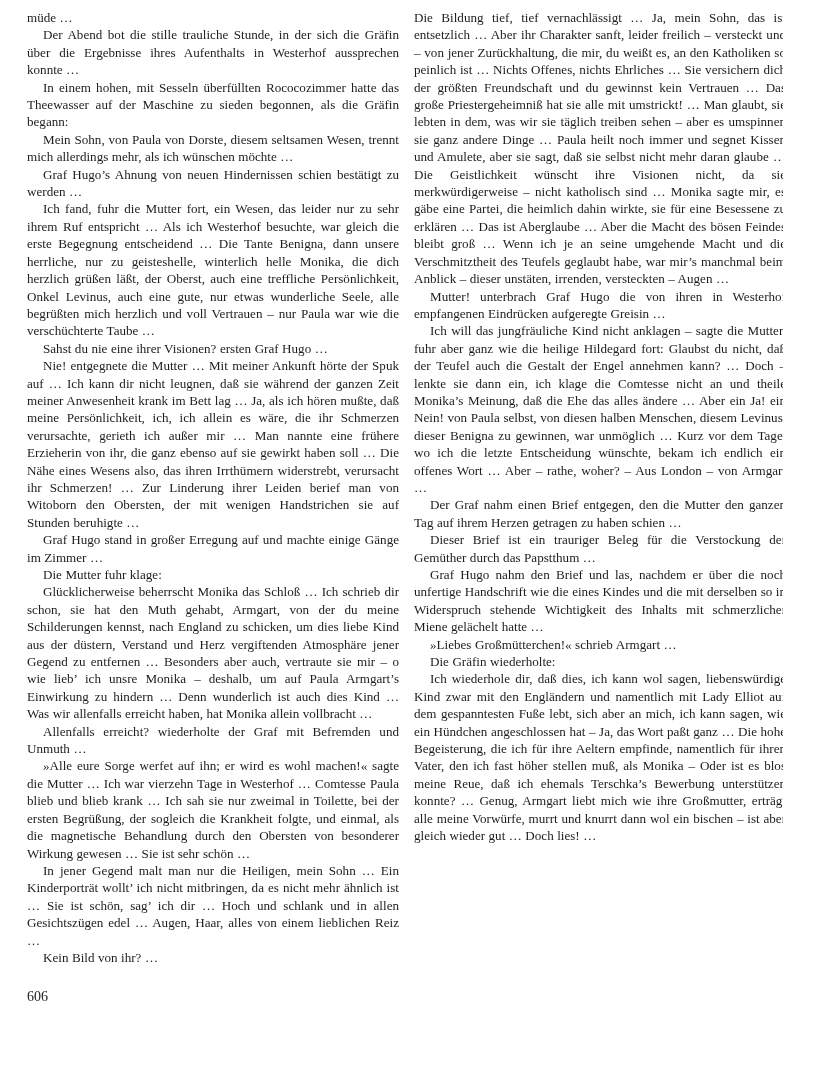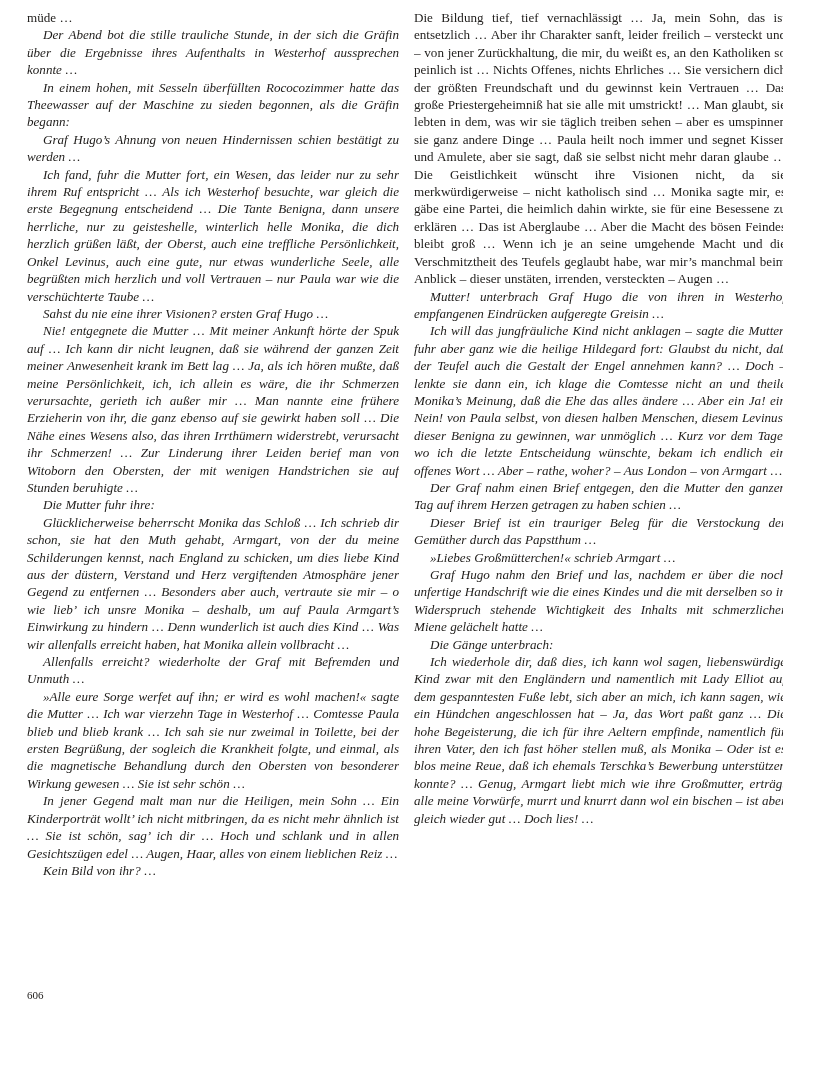--- a/index.html
+++ b/index.html
@@ -35,56 +35,57 @@
     margin: 0;
     font-size: 13.1px;
     line-height: 17.4px;
     text-align: justify;
     hyphens: auto;
     -webkit-hyphens: auto;
     word-spacing: 0.2px;
   }
   .para.indent {
     text-indent: 16px;
-    font-style: italic;
   }
   .page-number {
     position: absolute;
     left: 27px;
     top: 989px;
-    font-size: 11px;
+    font-size: 14px;
     color: #1e1c1a;
   }
 </style>
 </head>
 <body>
 
 <div class="page">
   <div class="columns">
     <div class="column" id="col-left">
         <p class="para" lang="de">müde …</p>
         <p class="para indent" lang="de">Der Abend bot die stille trauliche Stunde, in der sich die Gräfin über die Ergebnisse ihres Aufenthalts in Westerhof aussprechen konnte …</p>
         <p class="para indent" lang="de">In einem hohen, mit Sesseln überfüllten Rococozimmer hatte das Theewasser auf der Maschine zu sieden begonnen, als die Gräfin begann:</p>
+        <p class="para indent" lang="de">Mein Sohn, von Paula von Dorste, diesem seltsamen Wesen, trennt mich allerdings mehr, als ich wünschen möchte …</p>
         <p class="para indent" lang="de">Graf Hugo’s Ahnung von neuen Hindernissen schien bestätigt zu werden …</p>
         <p class="para indent" lang="de">Ich fand, fuhr die Mutter fort, ein Wesen, das leider nur zu sehr ihrem Ruf entspricht … Als ich Westerhof besuchte, war gleich die erste Begegnung entscheidend … Die Tante Benigna, dann unsere herrliche, nur zu geisteshelle, winterlich helle Monika, die dich herzlich grüßen läßt, der Oberst, auch eine treffliche Persönlichkeit, Onkel Levinus, auch eine gute, nur etwas wunderliche Seele, alle begrüßten mich herzlich und voll Vertrauen – nur Paula war wie die verschüchterte Taube …</p>
         <p class="para indent" lang="de">Sahst du nie eine ihrer Visionen? ersten Graf Hugo …</p>
         <p class="para indent" lang="de">Nie! entgegnete die Mutter … Mit meiner Ankunft hörte der Spuk auf … Ich kann dir nicht leugnen, daß sie während der ganzen Zeit meiner Anwesenheit krank im Bett lag … Ja, als ich hören mußte, daß meine Persönlichkeit, ich, ich allein es wäre, die ihr Schmerzen verursachte, gerieth ich außer mir … Man nannte eine frühere Erzieherin von ihr, die ganz ebenso auf sie gewirkt haben soll … Die Nähe eines Wesens also, das ihren Irrthümern widerstrebt, verursacht ihr Schmerzen! … Zur Linderung ihrer Leiden berief man von Witoborn den Obersten, der mit wenigen Handstrichen sie auf Stunden beruhigte …</p>
-        <p class="para indent" lang="de">Die Mutter fuhr ihre:</p>
+        <p class="para indent" lang="de">Graf Hugo stand in großer Erregung auf und machte einige Gänge im Zimmer …</p>
+        <p class="para indent" lang="de">Die Mutter fuhr klage:</p>
         <p class="para indent" lang="de">Glücklicherweise beherrscht Monika das Schloß … Ich schrieb dir schon, sie hat den Muth gehabt, Armgart, von der du meine Schilderungen kennst, nach England zu schicken, um dies liebe Kind aus der düstern, Verstand und Herz vergiftenden Atmosphäre jener Gegend zu entfernen … Besonders aber auch, vertraute sie mir – o wie lieb’ ich unsre Monika – deshalb, um auf Paula Armgart’s Einwirkung zu hindern … Denn wunderlich ist auch dies Kind … Was wir allenfalls erreicht haben, hat Monika allein vollbracht …</p>
         <p class="para indent" lang="de">Allenfalls erreicht? wiederholte der Graf mit Befremden und Unmuth …</p>
         <p class="para indent" lang="de">»Alle eure Sorge werfet auf ihn; er wird es wohl machen!« sagte die Mutter … Ich war vierzehn Tage in Westerhof … Comtesse Paula blieb und blieb krank … Ich sah sie nur zweimal in Toilette, bei der ersten Begrüßung, der sogleich die Krankheit folgte, und einmal, als die magnetische Behandlung durch den Obersten von besonderer Wirkung gewesen … Sie ist sehr schön …</p>
         <p class="para indent" lang="de">In jener Gegend malt man nur die Heiligen, mein Sohn … Ein Kinderporträt wollt’ ich nicht mitbringen, da es nicht mehr ähnlich ist … Sie ist schön, sag’ ich dir … Hoch und schlank und in allen Gesichtszügen edel … Augen, Haar, alles von einem lieblichen Reiz …</p>
         <p class="para indent" lang="de">Kein Bild von ihr? …</p>
       </div>
     <div class="column" id="col-right">
         <p class="para" lang="de">Die Bildung tief, tief vernachlässigt … Ja, mein Sohn, das ist entsetzlich … Aber ihr Charakter sanft, leider freilich – versteckt und – von jener Zurückhaltung, die mir, du weißt es, an den Katholiken so peinlich ist … Nichts Offenes, nichts Ehrliches … Sie versichern dich der größten Freundschaft und du gewinnst kein Vertrauen … Das große Priestergeheimniß hat sie alle mit umstrickt! … Man glaubt, sie lebten in dem, was wir sie täglich treiben sehen – aber es umspinnen sie ganz andere Dinge … Paula heilt noch immer und segnet Kissen und Amulete, aber sie sagt, daß sie selbst nicht mehr daran glaube … Die Geistlichkeit wünscht ihre Visionen nicht, da sie merkwürdigerweise – nicht katholisch sind … Monika sagte mir, es gäbe eine Partei, die heimlich dahin wirkte, sie für eine Besessene zu erklären … Das ist Aberglaube … Aber die Macht des bösen Feindes bleibt groß … Wenn ich je an seine umgehende Macht und die Verschmitztheit des Teufels geglaubt habe, war mir’s manchmal beim Anblick – dieser unstäten, irrenden, versteckten – Augen …</p>
         <p class="para indent" lang="de">Mutter! unterbrach Graf Hugo die von ihren in Westerhof empfangenen Eindrücken aufgeregte Greisin …</p>
         <p class="para indent" lang="de">Ich will das jungfräuliche Kind nicht anklagen – sagte die Mutter, fuhr aber ganz wie die heilige Hildegard fort: Glaubst du nicht, daß der Teufel auch die Gestalt der Engel annehmen kann? … Doch – lenkte sie dann ein, ich klage die Comtesse nicht an und theile Monika’s Meinung, daß die Ehe das alles ändere … Aber ein Ja! ein Nein! von Paula selbst, von diesen halben Menschen, diesem Levinus, dieser Benigna zu gewinnen, war unmöglich … Kurz vor dem Tage, wo ich die letzte Entscheidung wünschte, bekam ich endlich ein offenes Wort … Aber – rathe, woher? – Aus London – von Armgart …</p>
         <p class="para indent" lang="de">Der Graf nahm einen Brief entgegen, den die Mutter den ganzen Tag auf ihrem Herzen getragen zu haben schien …</p>
         <p class="para indent" lang="de">Dieser Brief ist ein trauriger Beleg für die Verstockung der Gemüther durch das Papstthum …</p>
+        <p class="para indent" lang="de">Graf Hugo nahm den Brief und las, nachdem er über die noch unfertige Handschrift wie die eines Kindes und die mit derselben so in Widerspruch stehende Wichtigkeit des Inhalts mit schmerzlicher Miene gelächelt hatte …</p>
         <p class="para indent" lang="de">»Liebes Großmütterchen!« schrieb Armgart …</p>
-        <p class="para indent" lang="de">Graf Hugo nahm den Brief und las, nachdem er über die noch unfertige Handschrift wie die eines Kindes und die mit derselben so in Widerspruch stehende Wichtigkeit des Inhalts mit schmerzlicher Miene gelächelt hatte …</p>
-        <p class="para indent" lang="de">Die Gänge unterbrach:</p>
+        <p class="para indent" lang="de">Die Gräfin wiederholte:</p>
         <p class="para indent" lang="de">Ich wiederhole dir, daß dies, ich kann wol sagen, liebenswürdige Kind zwar mit den Engländern und namentlich mit Lady Elliot auf dem gespanntesten Fuße lebt, sich aber an mich, ich kann sagen, wie ein Hündchen angeschlossen hat – Ja, das Wort paßt ganz … Die hohe Begeisterung, die ich für ihre Aeltern empfinde, namentlich für ihren Vater, den ich fast höher stellen muß, als Monika – Oder ist es blos meine Reue, daß ich ehemals Terschka’s Bewerbung unterstützen konnte? … Genug, Armgart liebt mich wie ihre Großmutter, erträgt alle meine Vorwürfe, murrt und knurrt dann wol ein bischen – ist aber gleich wieder gut … Doch lies! …</p>
       </div>
   </div>
   <div class="page-number">606</div>
 </div>
 
 </body></html>

